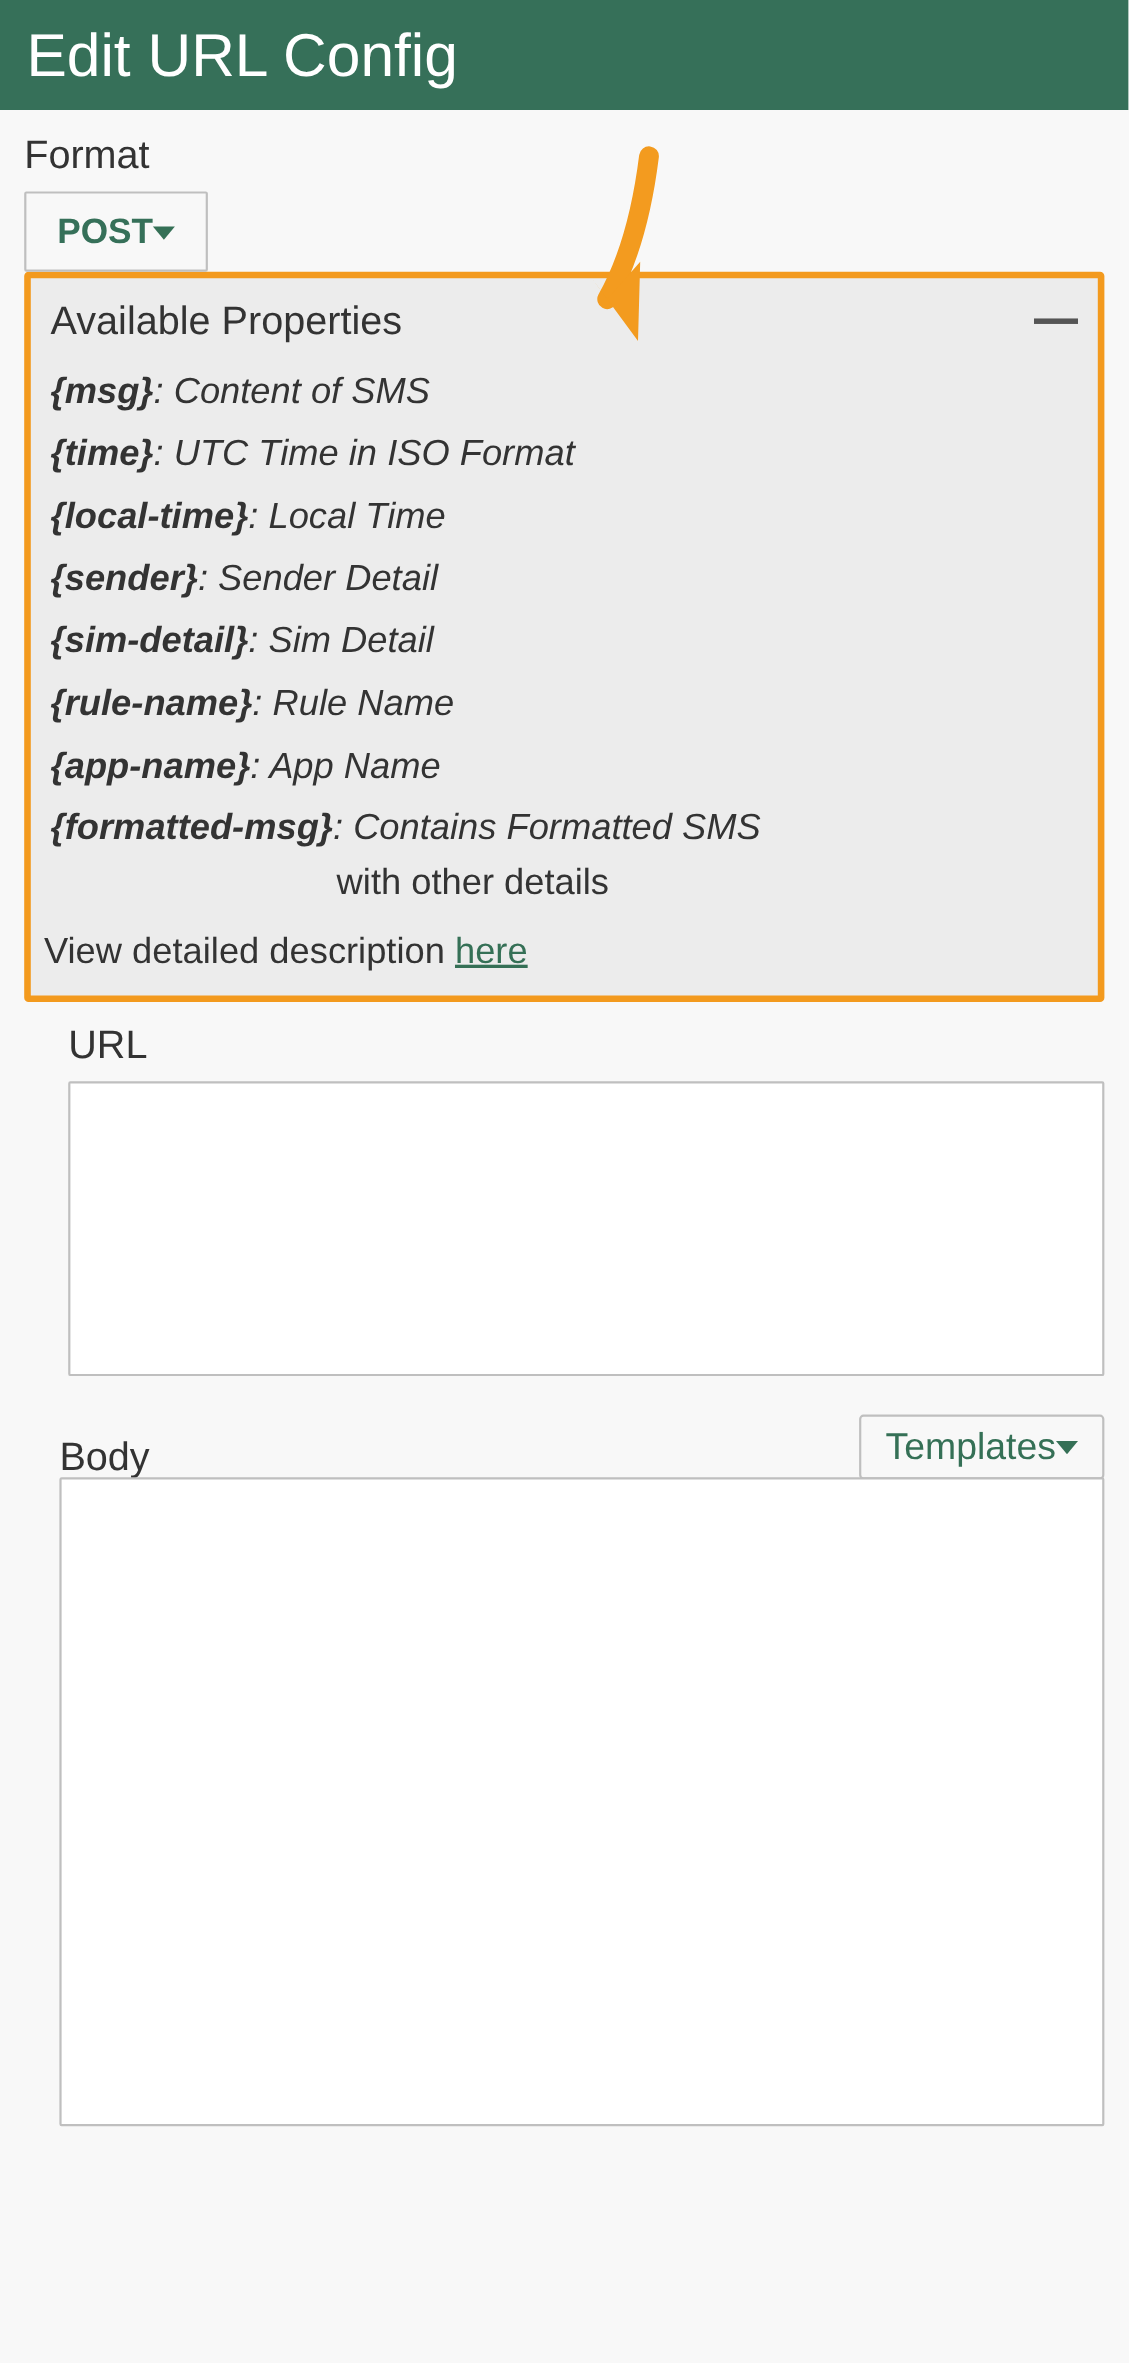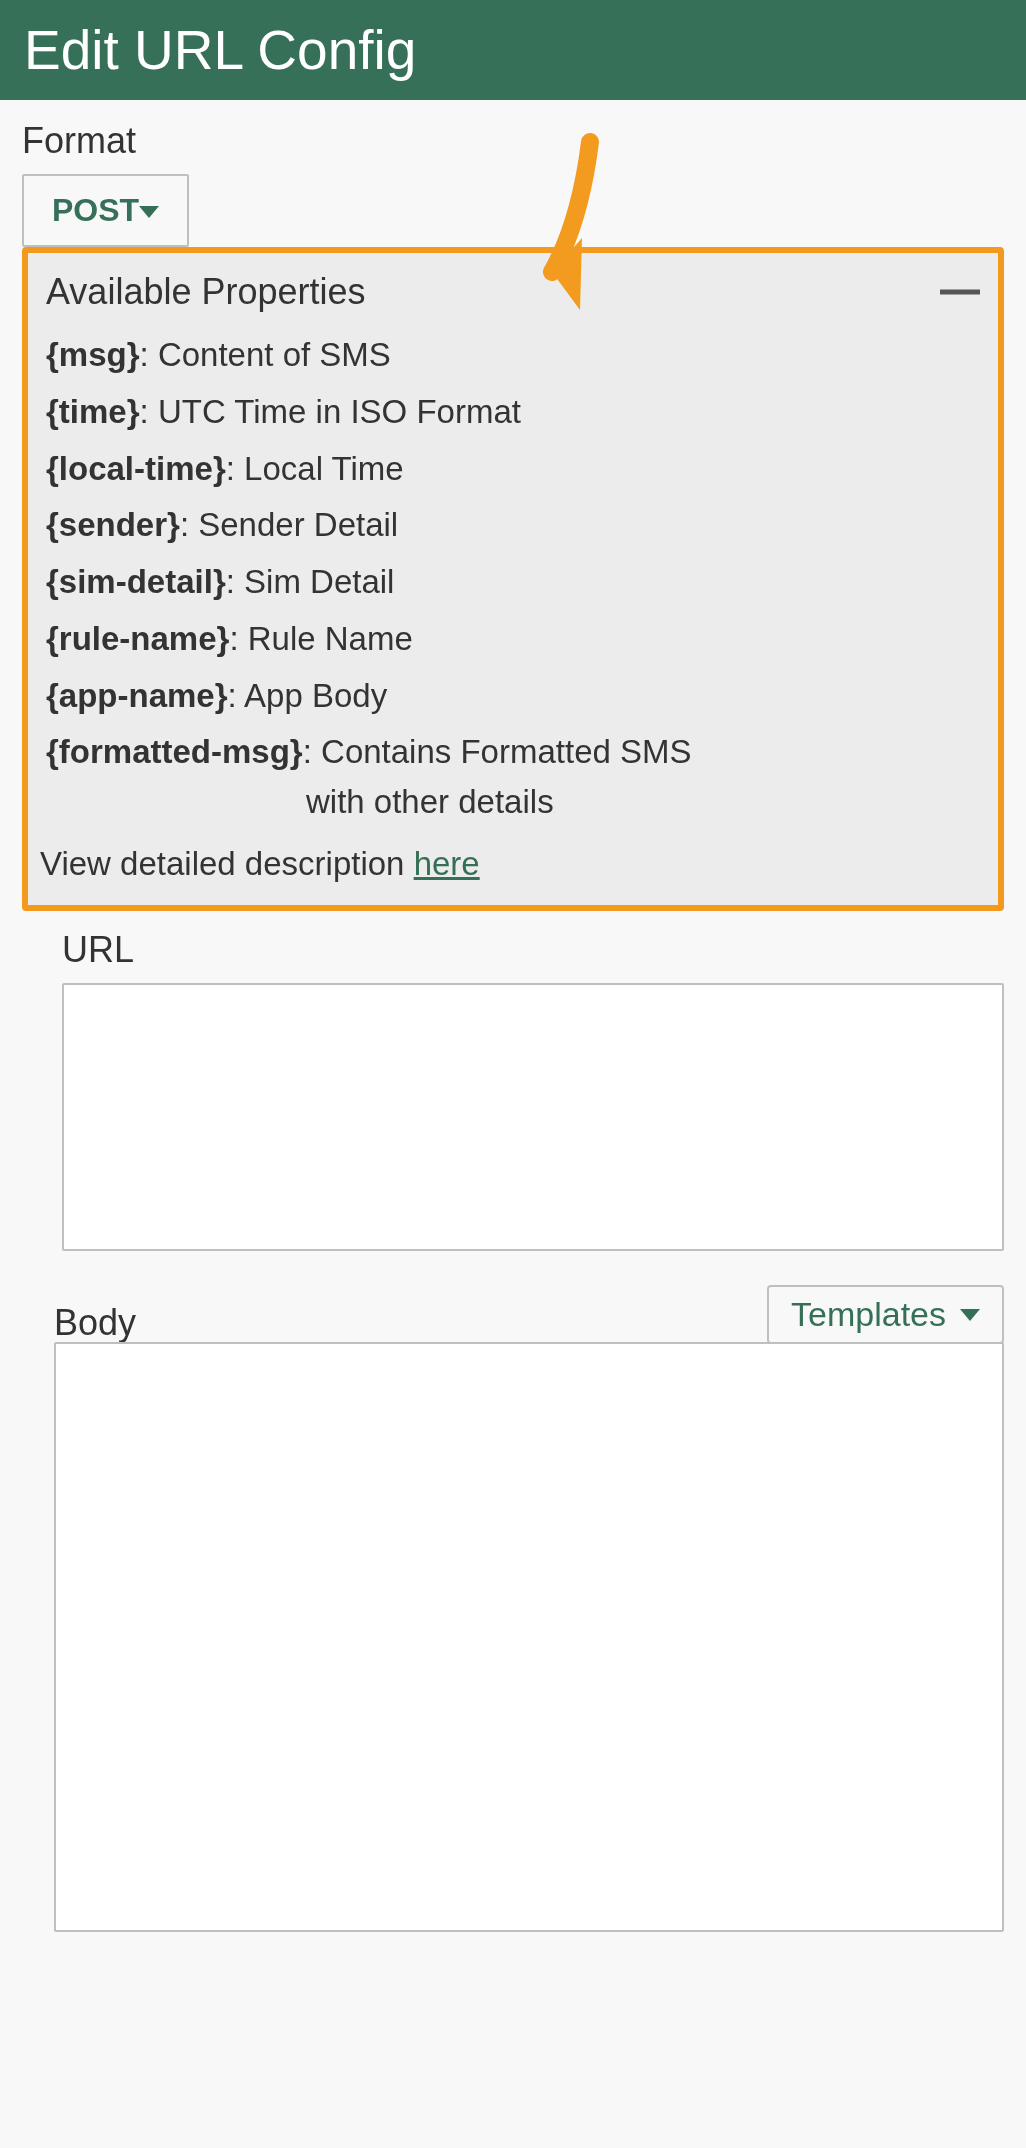--- a/index.html
+++ b/index.html
@@ -95,20 +95,21 @@
     background: #555;
   }
 
   .props-list {
     padding: 0 18px;
   }
   .prop-row {
     font-size: 33px;
     line-height: 1.72;
     color: #333;
+    font-style: italic;
   }
   .prop-key { font-weight: 700; }
   .prop-wrap {
     padding-left: 260px;
     font-size: 33px;
     line-height: 1.5;
     color: #333;
     margin-top: -4px;
   }
 
@@ -141,21 +142,20 @@
   .body-header {
     display: flex;
     justify-content: space-between;
     align-items: flex-end;
     margin-bottom: 0;
   }
   .body-header .field-label { margin-bottom: 0; }
   .templates-btn {
     display: inline-flex;
     align-items: center;
-    gap: 14px;
     border: 2px solid #bfbfbf;
     padding: 8px 22px;
     font-size: 34px;
     font-weight: 500;
     color: #357056;
     background: #f8f8f8;
     cursor: pointer;
     border-radius: 4px;
   }
   .body-input {
@@ -197,21 +197,21 @@
       <span>Available Properties</span>
       <span class="collapse-icon"></span>
     </div>
     <div class="props-list">
       <div class="prop-row"><span class="prop-key">{msg}</span>: <span>Content of SMS</span></div>
       <div class="prop-row"><span class="prop-key">{time}</span>: <span>UTC Time in ISO Format</span></div>
       <div class="prop-row"><span class="prop-key">{local-time}</span>: <span>Local Time</span></div>
       <div class="prop-row"><span class="prop-key">{sender}</span>: <span>Sender Detail</span></div>
       <div class="prop-row"><span class="prop-key">{sim-detail}</span>: <span>Sim Detail</span></div>
       <div class="prop-row"><span class="prop-key">{rule-name}</span>: <span>Rule Name</span></div>
-      <div class="prop-row"><span class="prop-key">{app-name}</span>: <span>App Body</span></div>
+      <div class="prop-row"><span class="prop-key">{app-name}</span>: <span>App Name</span></div>
       <div class="prop-row"><span class="prop-key">{formatted-msg}</span>: <span>Contains Formatted SMS</span></div>
       <div class="prop-wrap">with other details</div>
     </div>
     <div class="props-footer">
       <span>View detailed description </span><a>here</a>
     </div>
   </div>
 
   <div class="url-section">
     <span class="field-label">URL</span>

